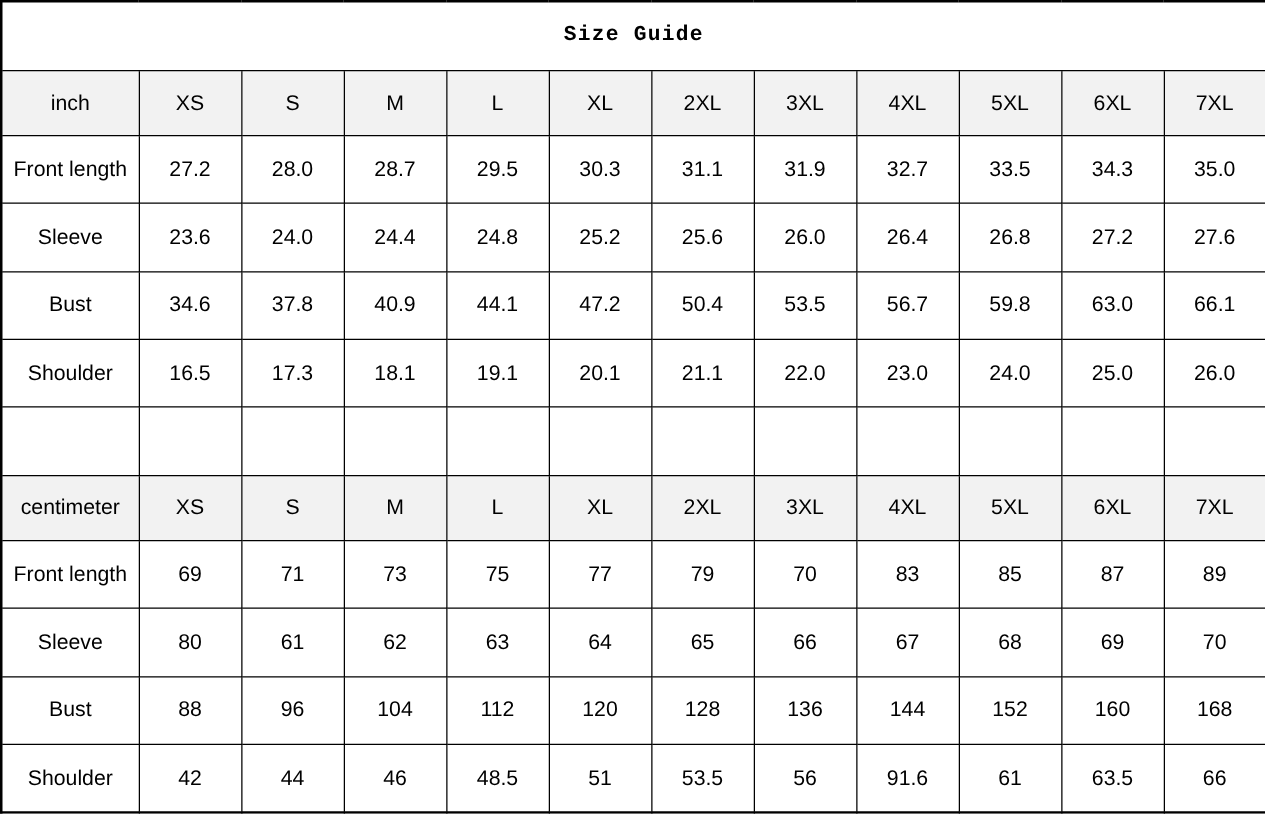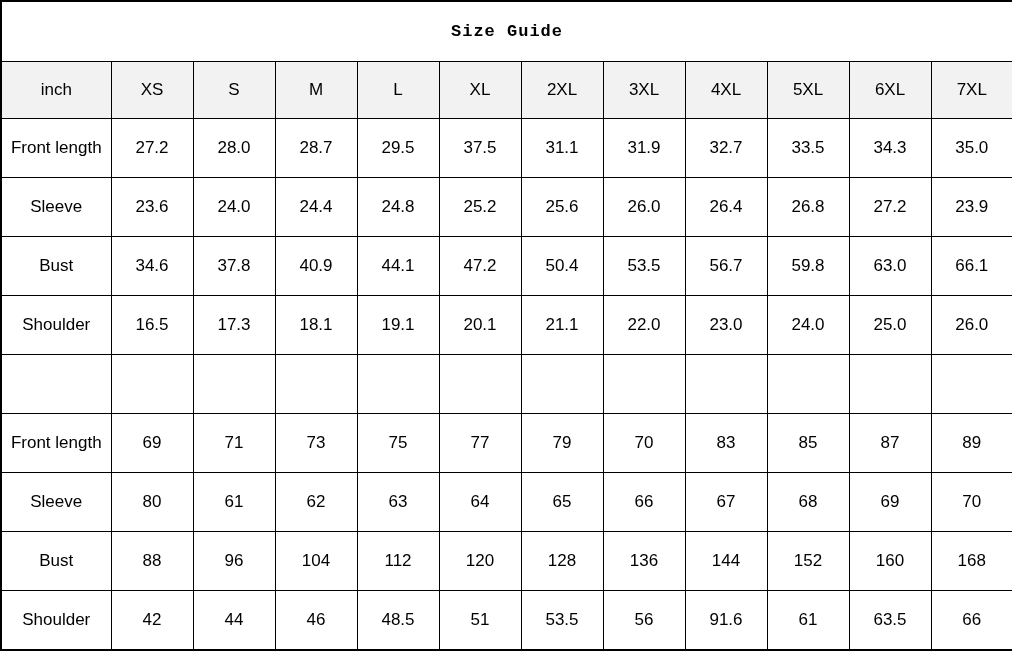--- a/index.html
+++ b/index.html
@@ -101,41 +101,41 @@
           <td class="head-cell">5XL</td>
           <td class="head-cell">6XL</td>
           <td class="head-cell">7XL</td>
         </tr>
         <tr class="r-data">
           <td class="label-cell">Front length</td>
           <td class="value-cell">27.2</td>
           <td class="value-cell">28.0</td>
           <td class="value-cell">28.7</td>
           <td class="value-cell">29.5</td>
-          <td class="value-cell">37.5</td>
+          <td class="value-cell">30.3</td>
           <td class="value-cell">31.1</td>
           <td class="value-cell">31.9</td>
           <td class="value-cell">32.7</td>
           <td class="value-cell">33.5</td>
           <td class="value-cell">34.3</td>
           <td class="value-cell">35.0</td>
         </tr>
         <tr class="r-data">
           <td class="label-cell">Sleeve</td>
           <td class="value-cell">23.6</td>
           <td class="value-cell">24.0</td>
           <td class="value-cell">24.4</td>
           <td class="value-cell">24.8</td>
           <td class="value-cell">25.2</td>
           <td class="value-cell">25.6</td>
           <td class="value-cell">26.0</td>
           <td class="value-cell">26.4</td>
           <td class="value-cell">26.8</td>
           <td class="value-cell">27.2</td>
-          <td class="value-cell">23.9</td>
+          <td class="value-cell">27.6</td>
         </tr>
         <tr class="r-data">
           <td class="label-cell">Bust</td>
           <td class="value-cell">34.6</td>
           <td class="value-cell">37.8</td>
           <td class="value-cell">40.9</td>
           <td class="value-cell">44.1</td>
           <td class="value-cell">47.2</td>
           <td class="value-cell">50.4</td>
           <td class="value-cell">53.5</td>
@@ -165,20 +165,34 @@
           <td class="empty-cell"></td>
           <td class="empty-cell"></td>
           <td class="empty-cell"></td>
           <td class="empty-cell"></td>
           <td class="empty-cell"></td>
           <td class="empty-cell"></td>
           <td class="empty-cell"></td>
           <td class="empty-cell"></td>
           <td class="empty-cell"></td>
         </tr>
+        <tr class="r-head">
+          <td class="head-cell">centimeter</td>
+          <td class="head-cell">XS</td>
+          <td class="head-cell">S</td>
+          <td class="head-cell">M</td>
+          <td class="head-cell">L</td>
+          <td class="head-cell">XL</td>
+          <td class="head-cell">2XL</td>
+          <td class="head-cell">3XL</td>
+          <td class="head-cell">4XL</td>
+          <td class="head-cell">5XL</td>
+          <td class="head-cell">6XL</td>
+          <td class="head-cell">7XL</td>
+        </tr>
         <tr class="r-data">
           <td class="label-cell">Front length</td>
           <td class="value-cell">69</td>
           <td class="value-cell">71</td>
           <td class="value-cell">73</td>
           <td class="value-cell">75</td>
           <td class="value-cell">77</td>
           <td class="value-cell">79</td>
           <td class="value-cell">70</td>
           <td class="value-cell">83</td>

